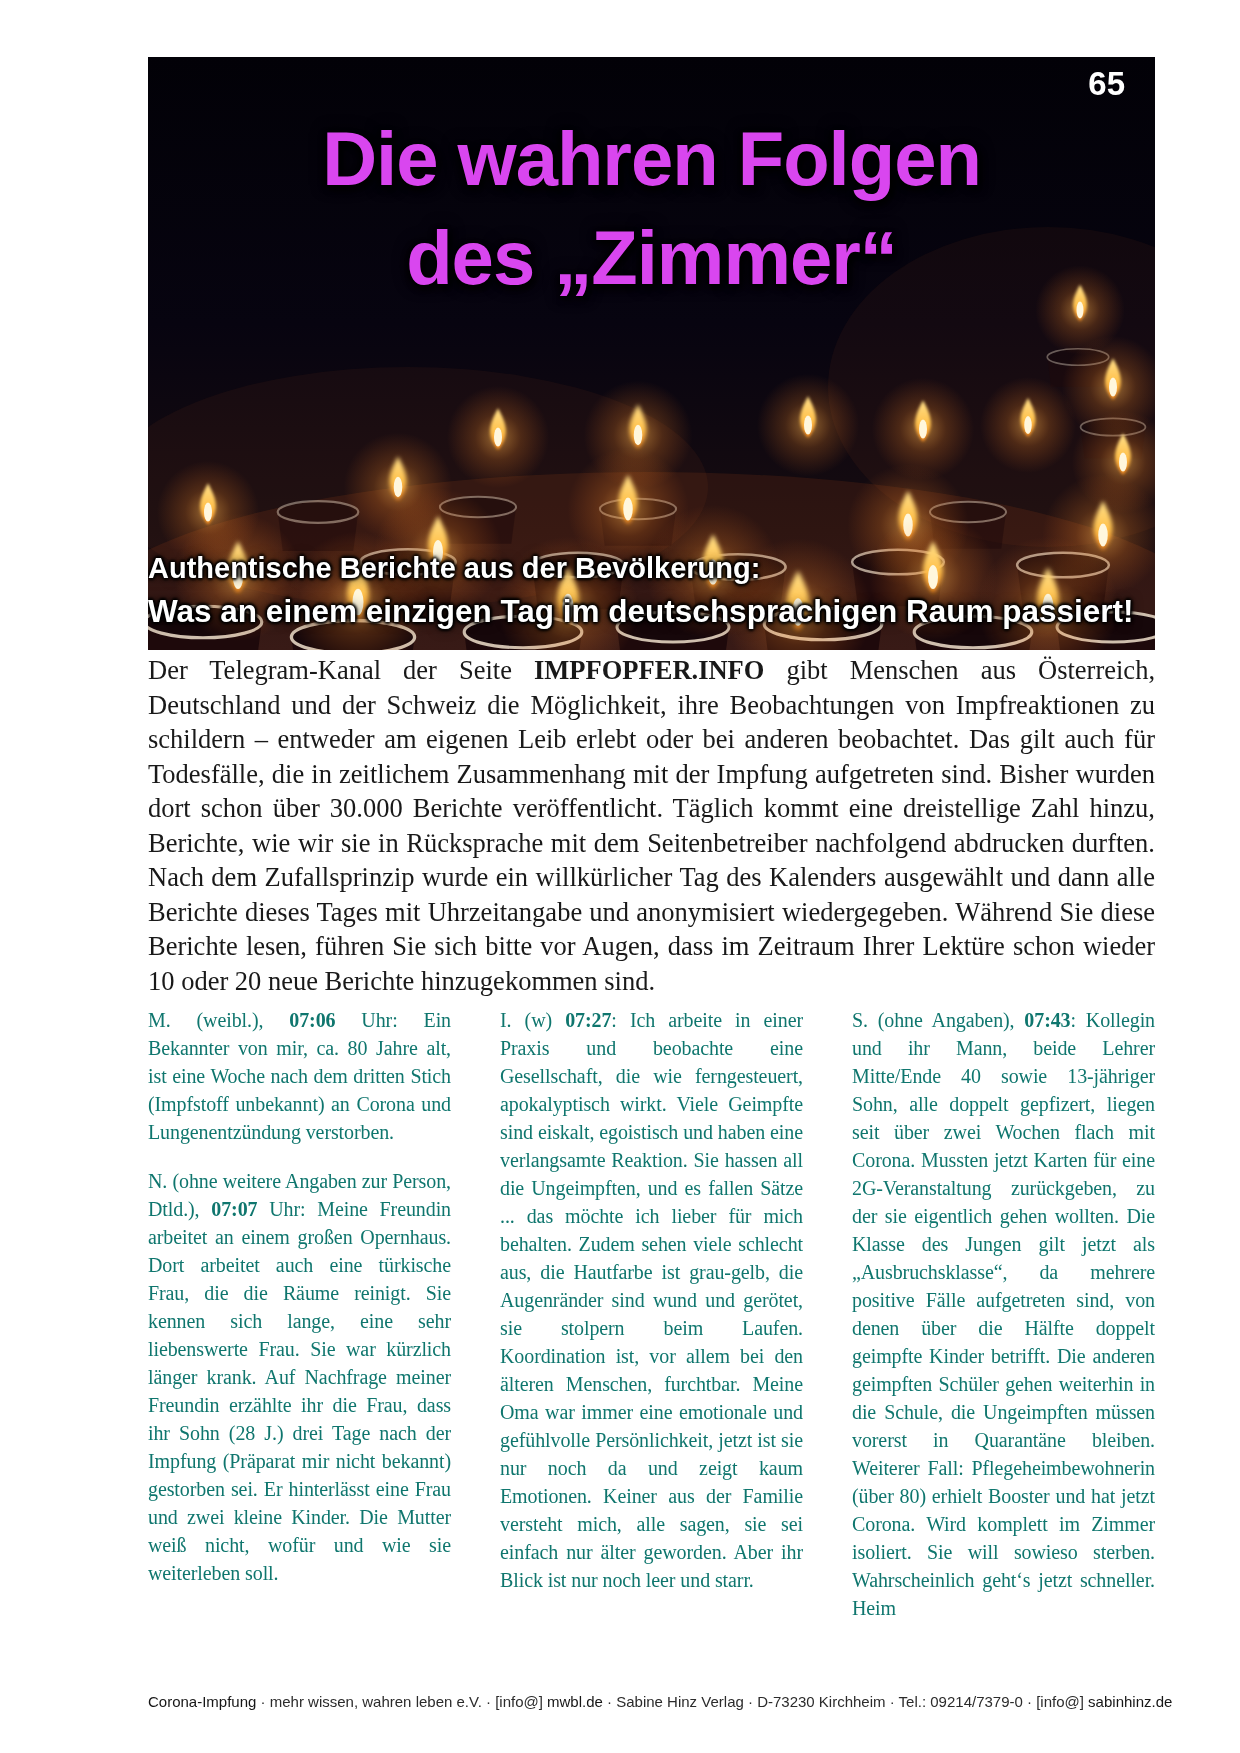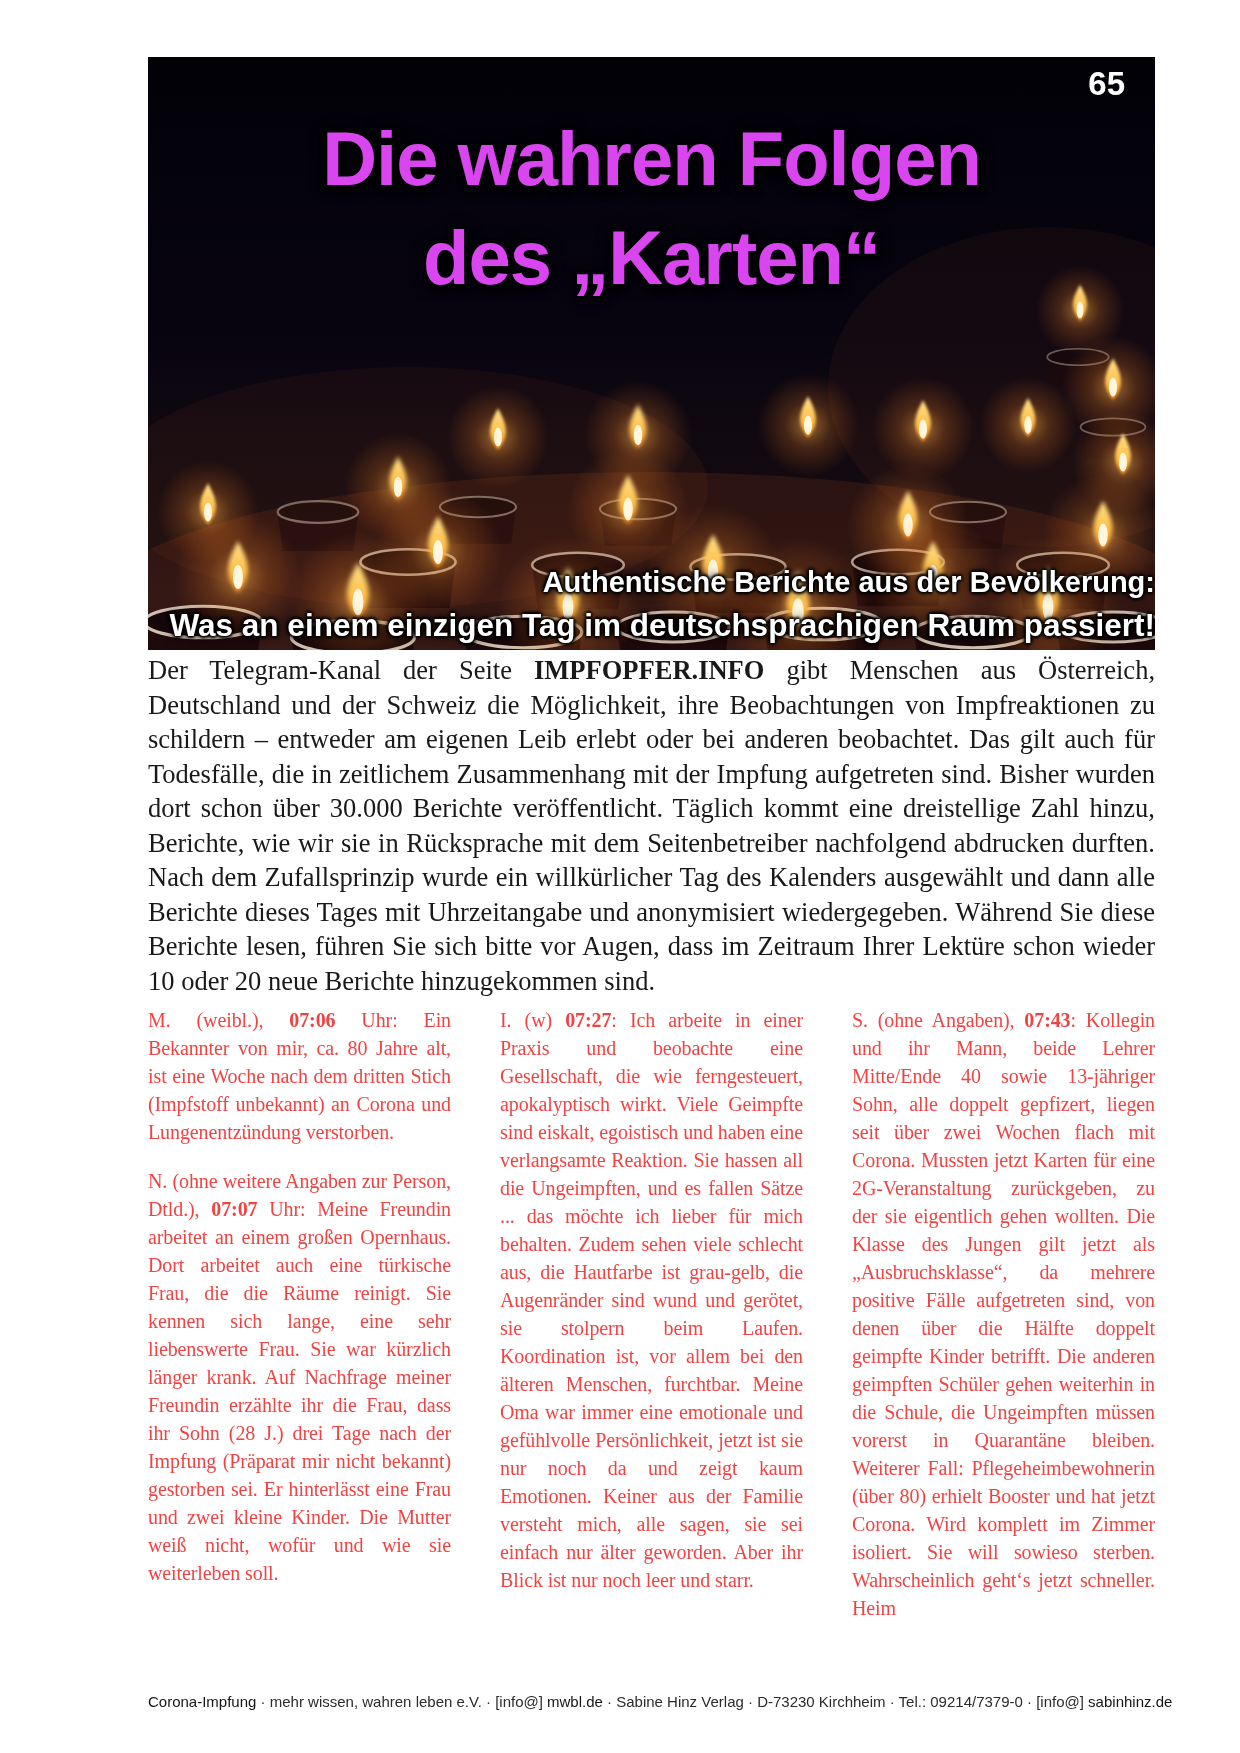--- a/index.html
+++ b/index.html
@@ -19,21 +19,21 @@
     font-weight:700;font-size:33px;color:#fff;
   }
   .hero-title{
     position:absolute;left:0;top:52px;width:100%;margin:0;z-index:3;
     text-align:center;color:#d946ef;
     font-family:"Liberation Sans","DejaVu Sans",sans-serif;
     font-weight:700;font-size:76px;line-height:99px;letter-spacing:-1px;
     text-shadow:0 0 16px rgba(0,0,0,.95),3px 4px 7px rgba(0,0,0,.9),-2px 2px 6px rgba(0,0,0,.7);
   }
   .hero-subs{
-    position:absolute;left:0;bottom:4px;width:100%;z-index:3;text-align:right;color:#fff;
+    position:absolute;left:0;bottom:18px;width:100%;z-index:3;text-align:left;color:#fff;
     font-family:"Liberation Sans","DejaVu Sans",sans-serif;font-weight:700;
   }
   .hero-subs .sub1{
     font-size:29px;line-height:44px;
     text-shadow:0 2px 3px #000,2px 0 3px #000,-2px 0 3px #000,0 -2px 3px #000,0 0 12px rgba(0,0,0,.85);
   }
   .hero-subs .sub2{
     font-size:31.5px;line-height:42px;
     text-shadow:0 2px 3px #000,2px 0 3px #000,-2px 0 3px #000,0 -2px 3px #000,0 0 12px rgba(0,0,0,.85);
   }
@@ -45,21 +45,21 @@
   }
   .intro b{font-weight:700;}
   
   .cols{
     position:absolute;left:148px;top:1006px;width:1007px;
     display:flex;gap:49px;
   }
   .col{flex:1;min-width:0;}
   .col p{
     margin:0 0 21px 0;font-size:20px;line-height:28px;letter-spacing:-0.1px;
-    text-align:justify;color:#ef4444;
+    text-align:justify;color:#0f766e;
   }
   .time{font-weight:700;}
   
   .footer{
     position:absolute;left:148px;top:1692px;width:1060px;
     font-family:"Liberation Sans","DejaVu Sans",sans-serif;
     font-size:15px;line-height:20px;color:#2b2b2b;white-space:nowrap;
   }
   .footer b{font-weight:400;color:#161616;}
 </style>
@@ -145,21 +145,21 @@
       <use href="#flame" transform="translate(785,520) scale(1.0)"></use>
       <use href="#flame" transform="translate(955,478) scale(0.95)"></use>
       <use href="#flame" transform="translate(210,545) scale(1.1)"></use>
       <use href="#flame" transform="translate(420,550) scale(1.1)"></use>
       <use href="#flame" transform="translate(650,555) scale(1.15)"></use>
       <use href="#flame" transform="translate(900,550) scale(1.1)"></use>
     </svg>
 
     <div class="page-num">65</div>
 
-    <h1 class="hero-title"><span>Die wahren Folgen</span><br><span>des „Karten“</span></h1>
+    <h1 class="hero-title"><span>Die wahren Folgen</span><br><span>des „Zimmer“</span></h1>
 
     <div class="hero-subs">
       <div class="sub1">Authentische Berichte aus der Bevölkerung:</div>
       <div class="sub2">Was an einem einzigen Tag im deutschsprachigen Raum passiert!</div>
     </div>
   </div>
 
   <p class="intro"><span>Der Telegram-Kanal der Seite </span><b>IMPFOPFER.INFO</b><span> gibt Menschen aus Österreich, Deutschland und der Schweiz die Möglichkeit, ihre Beobachtungen von Impfreaktionen zu schildern – entweder am eigenen Leib erlebt oder bei anderen beobachtet. Das gilt auch für Todesfälle, die in zeitlichem Zusammenhang mit der Impfung aufgetreten sind. Bisher wurden dort schon über 30.000 Berichte veröffentlicht. Täglich kommt eine dreistellige Zahl hinzu, Berichte, wie wir sie in Rücksprache mit dem Seitenbetreiber nachfolgend abdrucken durften. Nach dem Zufallsprinzip wurde ein willkürlicher Tag des Kalenders ausgewählt und dann alle Berichte dieses Tages mit Uhrzeitangabe und anonymisiert wiedergegeben. Während Sie diese Berichte lesen, führen Sie sich bitte vor Augen, dass im Zeitraum Ihrer Lektüre schon wieder 10 oder 20 neue Berichte hinzugekommen sind.</span></p>
 
   <div class="cols">

